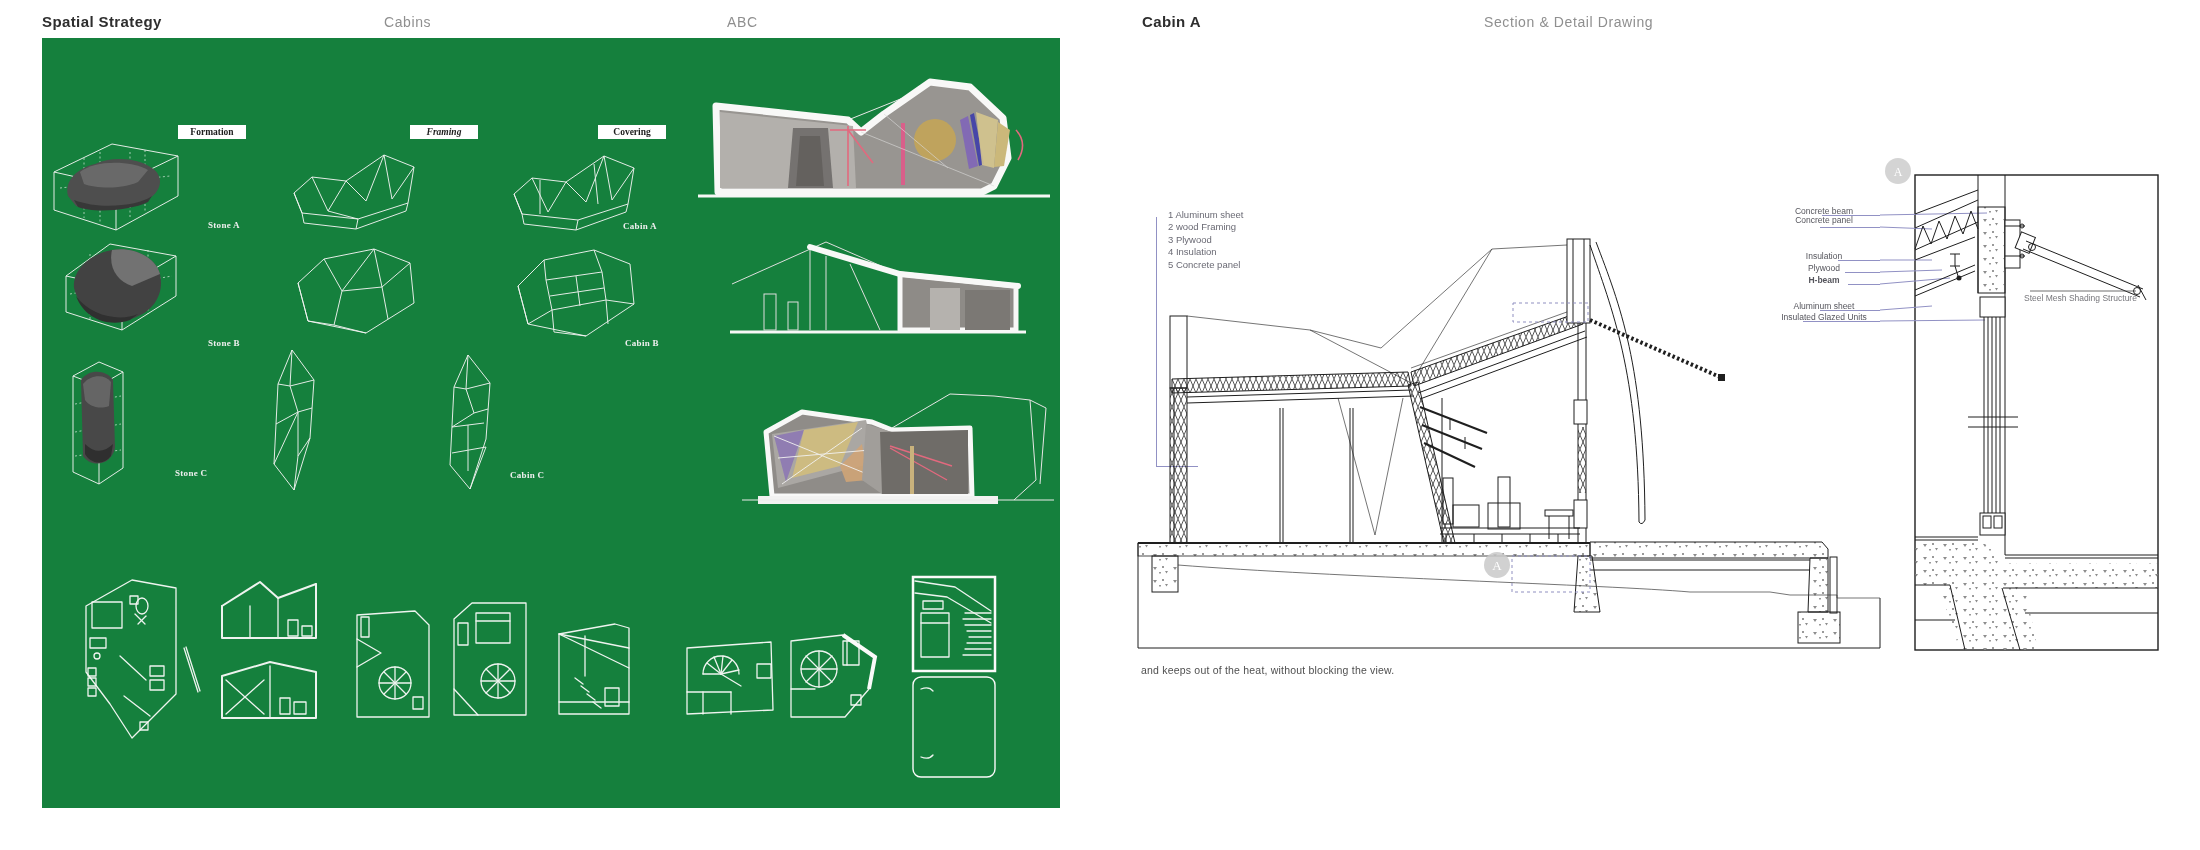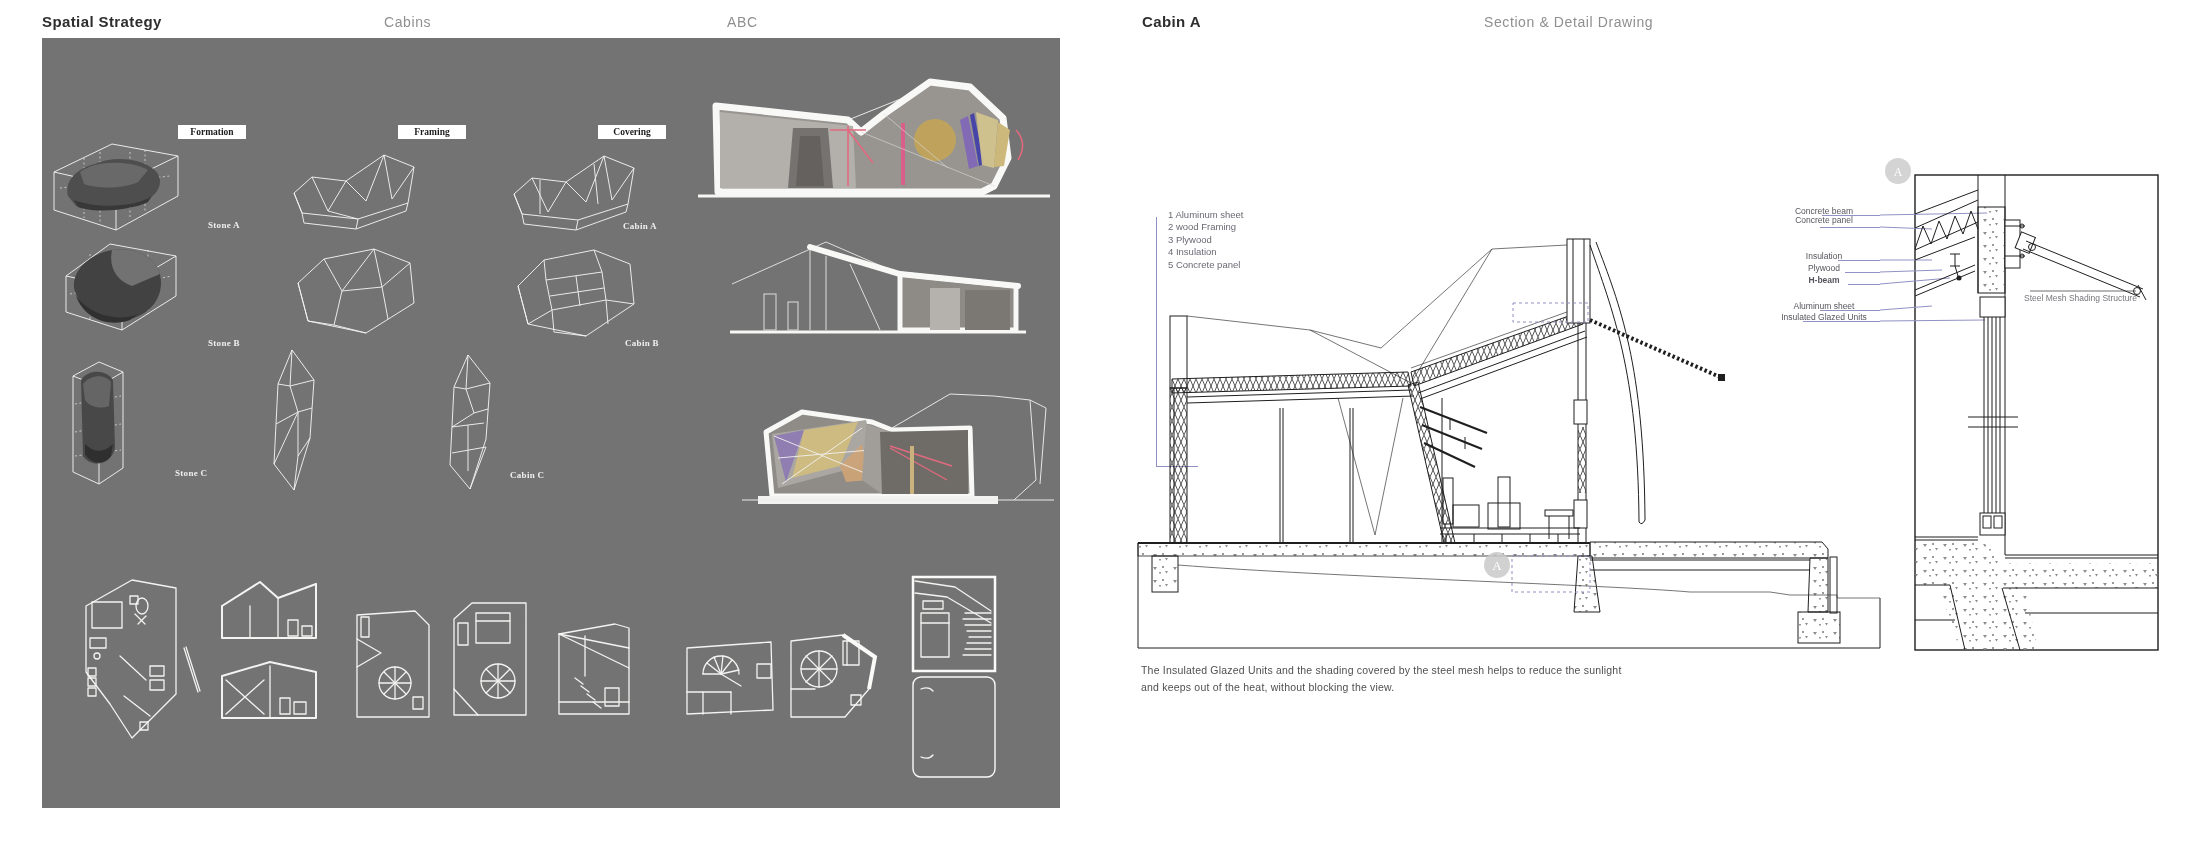--- a/index.html
+++ b/index.html
@@ -3,21 +3,21 @@
 <meta charset="utf-8">
 <style>
   html,body{margin:0;padding:0;}
   body{width:2200px;height:850px;position:relative;background:#ffffff;overflow:hidden;
        font-family:"Liberation Sans",sans-serif;}
   .abs{position:absolute;}
   
   .h-bold{font-size:15px;font-weight:bold;color:#2e2e2e;letter-spacing:.4px;}
   .h-gray{font-size:14px;color:#8f8f8f;letter-spacing:.6px;}
   
-  #left-panel{left:42px;top:38px;width:1018px;height:770px;background:#737373;}
+  #left-panel{left:42px;top:38px;width:1018px;height:770px;background:#15803d;}
   .col-label{width:68px;height:14px;background:#ffffff;color:#1d1d1d;text-align:center;
              font-family:"Liberation Serif",serif;font-size:9.5px;font-weight:bold;line-height:14px;}
   .stone-label{font-family:"Liberation Serif",serif;font-size:9px;font-weight:bold;color:#efefef;letter-spacing:.3px;}
   svg{display:block;}
   .wire{stroke:#f4f4f3;stroke-width:1;fill:none;opacity:.92;stroke-linejoin:round;}
   .plan{stroke:#fafaf9;stroke-width:1.3;fill:none;opacity:.95;stroke-linejoin:round;stroke-linecap:round;}
   
   .mat-line{font-size:9.5px;color:#6a6a74;line-height:12.4px;white-space:nowrap;}
   .dlabel{font-size:8.5px;color:#55555c;text-align:center;width:130px;white-space:nowrap;}
   .leader{height:1px;background:#9191c4;}
@@ -31,21 +31,21 @@
 
 <div class="abs h-bold" style="left:42px;top:13px;">Spatial Strategy</div>
 <div class="abs h-gray" style="left:384px;top:14px;text-align:center;">Cabins</div>
 <div class="abs h-gray" style="left:727px;top:14px;">ABC</div>
 <div class="abs h-bold" style="left:1142px;top:13px;">Cabin A</div>
 <div class="abs h-gray" style="left:1484px;top:14px;">Section &amp; Detail Drawing</div>
 
 <div id="left-panel" class="abs">
 
   <div class="abs col-label" style="left:136px;top:87px;">Formation</div>
-  <div class="abs col-label" style="left:356px;top:87px;">Framing</div>
+  <div class="abs col-label" style="left:368px;top:87px;font-style:italic;">Framing</div>
   <div class="abs col-label" style="left:556px;top:87px;">Covering</div>
 
   <svg class="abs" style="left:8px;top:100px;" width="132" height="98" viewBox="0 0 132 98">
     <polygon class="wire" points="4,34 62,6 128,18 128,58 66,92 4,72"></polygon>
     <polyline class="wire" points="4,34 66,48 128,18"></polyline>
     <line class="wire" x1="66" y1="48" x2="66" y2="92"></line>
     <g stroke="#ffffff" stroke-width=".8" opacity=".75" stroke-dasharray="2,2.5">
       <line x1="34" y1="20" x2="34" y2="80"></line>
         <line x1="95" y1="12" x2="95" y2="74"></line>
       <line x1="10" y1="50" x2="120" y2="38"></line>
@@ -639,15 +639,14 @@
 <div class="abs leader" style="left:1820px;top:227px;width:60px;"></div>
 <div class="abs leader" style="left:1838px;top:260px;width:42px;"></div>
 <div class="abs leader" style="left:1845px;top:272px;width:35px;"></div>
 <div class="abs leader" style="left:1848px;top:284px;width:32px;"></div>
 <div class="abs leader" style="left:1820px;top:310px;width:60px;"></div>
 <div class="abs leader" style="left:1803px;top:321px;width:77px;"></div>
 
 <div class="abs inner-dlabel" style="left:2024px;top:293px;">Steel Mesh Shading Structure</div>
 
 <div class="abs caption" style="left:1141px;top:662px;">
-  <div>The Insulated Glazed Units and the shading covered by the steel mesh helps to reduce the sunlight</div>
   <div>and keeps out of the heat, without blocking the view.</div>
 </div>
 
 </body></html>

